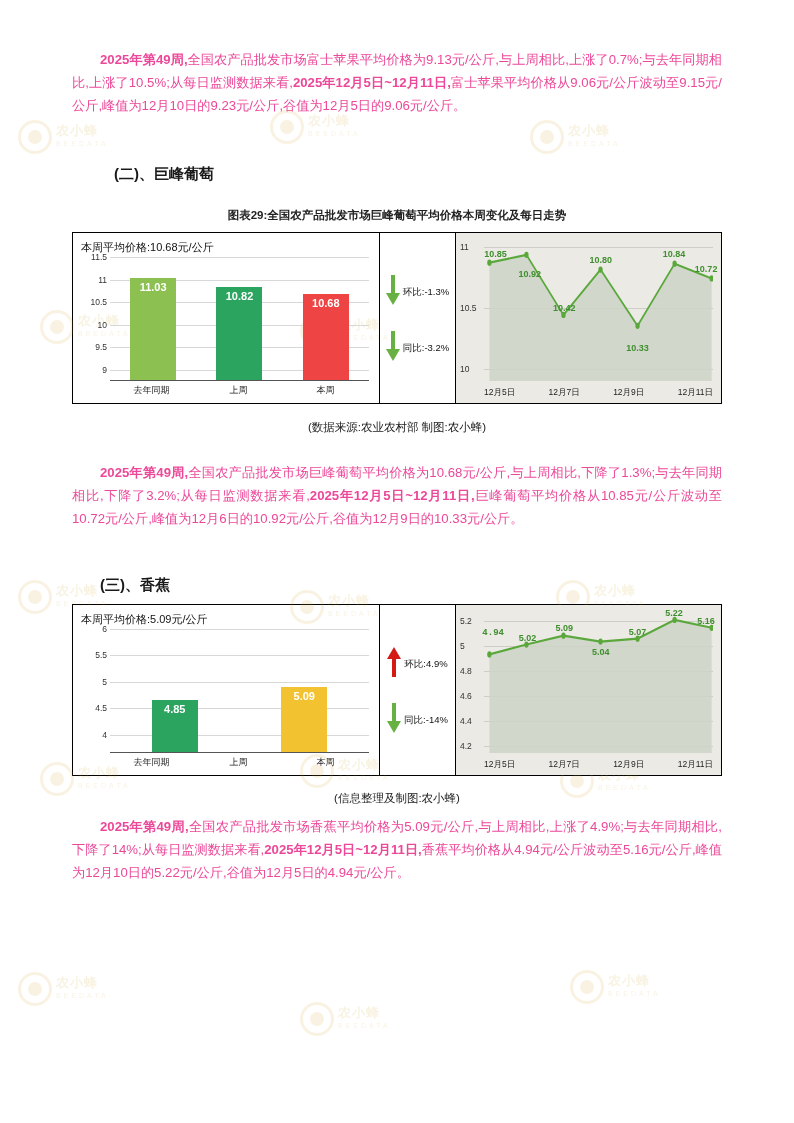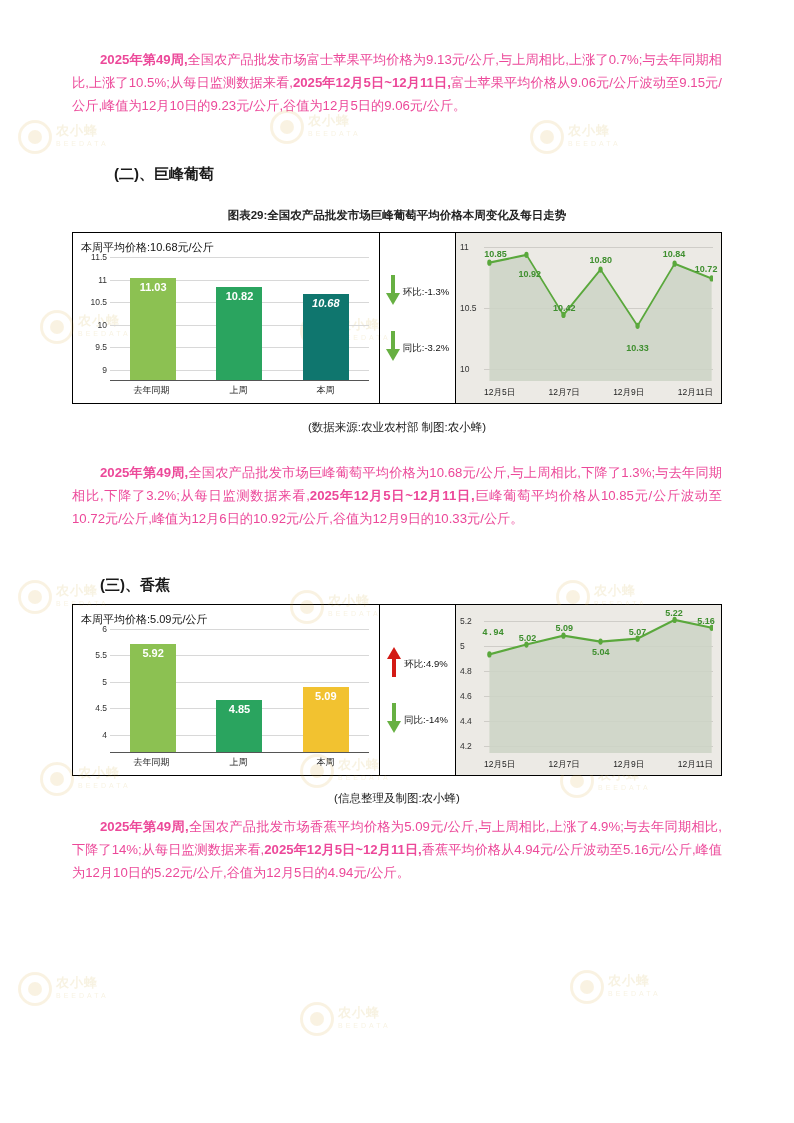--- a/index.html
+++ b/index.html
@@ -293,21 +293,21 @@
           <div class="gridline" style="top:72.7%"></div>
           <div class="gridline" style="top:90.9%"></div>
           <div class="baseline"></div>
           <div class="bars">
             <div class="bar" style="height:83%;background:#8cc152;">
               <span class="bval">11.03</span>
             </div>
             <div class="bar" style="height:75.3%;background:#2aa45f;">
               <span class="bval">10.82</span>
             </div>
-            <div class="bar" style="height:70.2%;background:#0f766e;font-style:italic;">
+            <div class="bar" style="height:70.2%;background:#ef4444;">
               <span class="bval">10.68</span>
             </div>
           </div>
         </div>
       </div>
       <div class="xlabels">
         <span>去年同期</span>
         <span>上周</span>
         <span>本周</span>
       </div>
@@ -389,23 +389,20 @@
           <div style="top:85.1%">4</div>
         </div>
         <div class="plot">
           <div class="gridline" style="top:0%"></div>
           <div class="gridline" style="top:21.3%"></div>
           <div class="gridline" style="top:42.6%"></div>
           <div class="gridline" style="top:63.8%"></div>
           <div class="gridline" style="top:85.1%"></div>
           <div class="baseline"></div>
           <div class="bars">
-            <div class="bar" style="height:88%;background:#8cc152;">
-              <span class="bval">5.92</span>
-            </div>
             <div class="bar" style="height:42.5%;background:#2aa45f;">
               <span class="bval">4.85</span>
             </div>
             <div class="bar" style="height:52.8%;background:#f2c230;">
               <span class="bval">5.09</span>
             </div>
           </div>
         </div>
       </div>
       <div class="xlabels">

